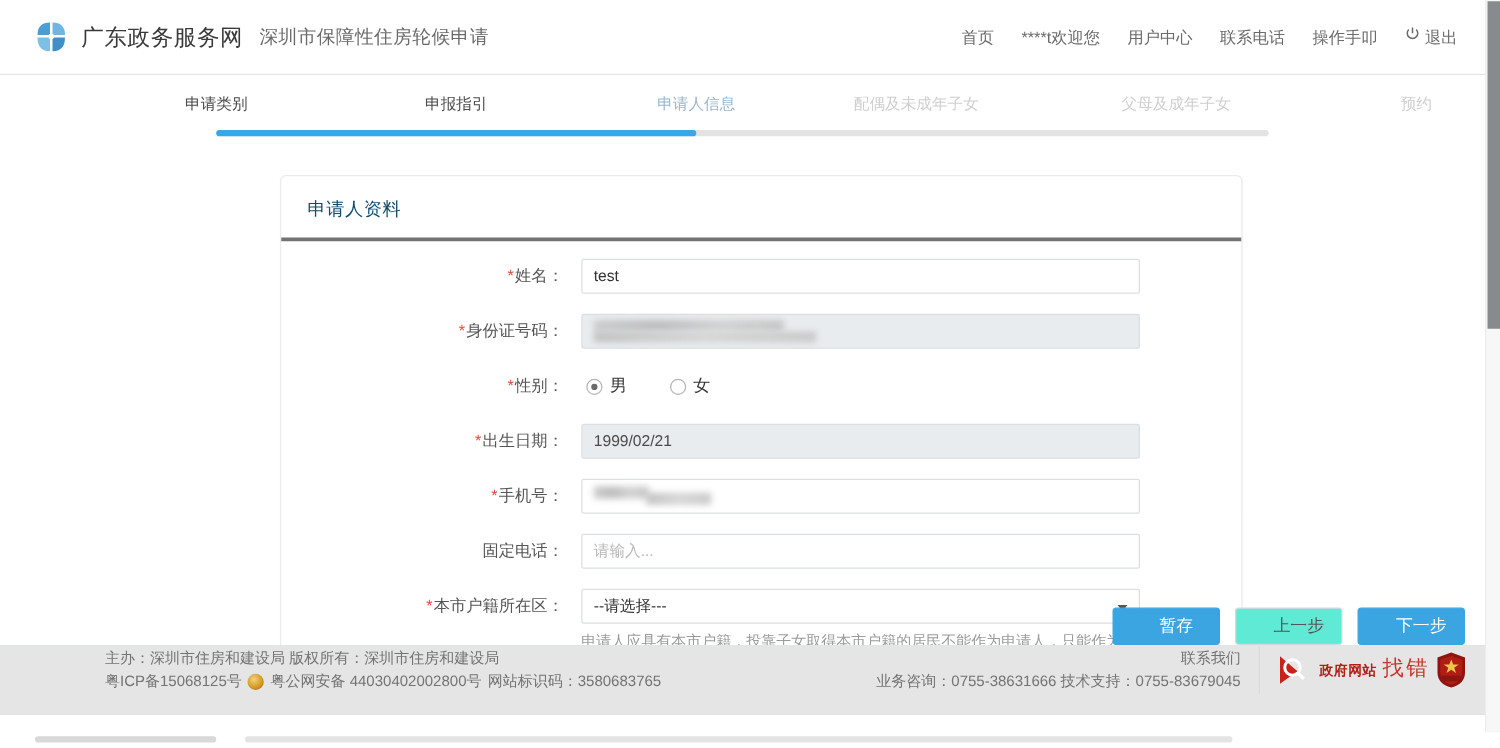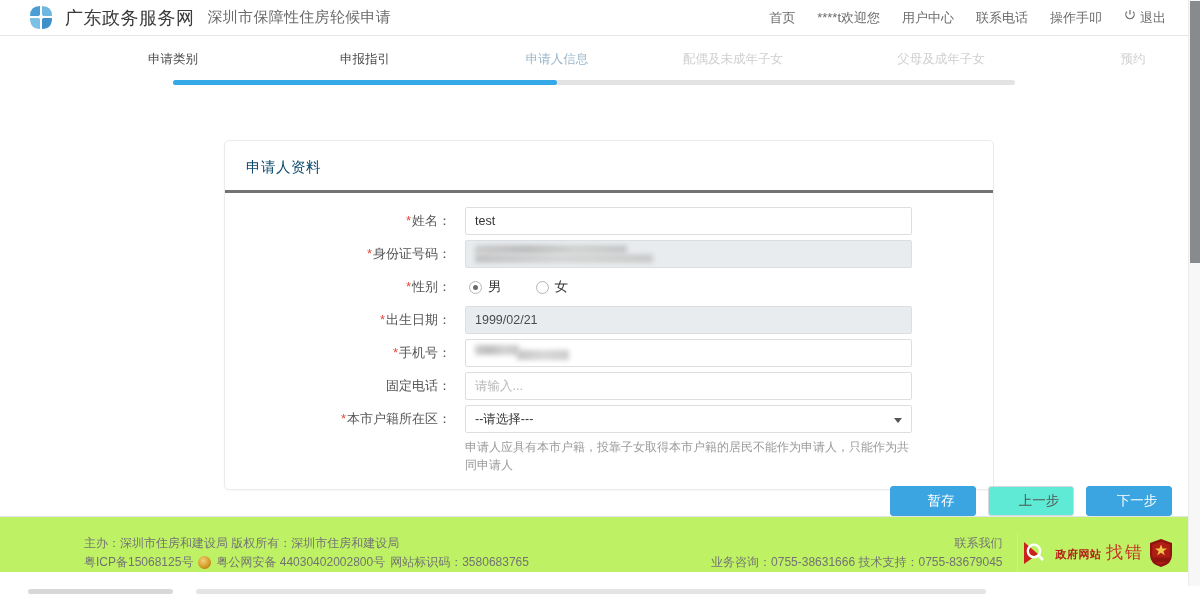--- a/index.html
+++ b/index.html
@@ -19,21 +19,21 @@
     position: absolute;
     left: 0; top: 0;
     width: 1188px; height: 586px;
     background: #ffffff;
     overflow: hidden;
   }
 
   
   .site-header {
     position: relative;
-    height: 36px;
+    height: 60px;
     background: #ffffff;
     border-bottom: 1px solid #e6e6e6;
     display: flex;
     align-items: center;
     padding: 0 14px 0 26px;
   }
   .brand { display: flex; align-items: center; gap: 9px; }
   .brand-logo { width: 30px; height: 30px; position: relative; flex: 0 0 auto; }
   .brand-title {
     font-size: 18px; color: #3a3a3a; letter-spacing: .5px; font-weight: 400;
@@ -117,21 +117,21 @@
     color: #0c4a6e;
     padding: 17px 0 13px 21px;
     border-bottom: 3px solid #737373;
     letter-spacing: .5px;
   }
   .form-body { padding: 14px 26px 4px 0; }
 
   .field-row {
     display: flex;
     align-items: flex-start;
-    margin-bottom: 5px;
+    margin-bottom: 16px;
   }
   .field-label {
     width: 240px;
     flex: 0 0 240px;
     text-align: right;
     padding-right: 14px;
     font-size: 13px;
     color: #555555;
     line-height: 28px;
     white-space: nowrap;
@@ -224,35 +224,35 @@
   }
   .btn-primary { background: #3aa5e0; color: #ffffff; border-color: #3aa5e0; }
   .btn-ghost { background: #5eead4; color: #555555; border-color: #d5d8db; }
 
   
   .site-footer {
     position: absolute;
     left: 0; bottom: 14px;
     width: 1188px;
     height: 56px;
-    background: #bef264;
+    background: #e5e5e5;
     border-top: 1px solid #e3e5e8;
-    display: flex; align-items: flex-end;
+    display: flex; align-items: flex-start;
     padding: 0 14px 0 84px;
   }
   .footer-left { font-size: 12px; color: #737373; line-height: 19px; }
   .footer-left .row2 { display: flex; align-items: center; gap: 5px; }
   .police-badge {
     width: 13px; height: 13px; border-radius: 50%;
     background: radial-gradient(circle at 40% 35%, #f3d27a, #d1971f 60%, #a8441c);
     display: inline-block;
   }
   .footer-right {
     margin-left: auto;
-    display: flex; align-items: center; gap: 4px;
+    display: flex; align-items: center; gap: 14px;
   }
   .contact-block {
     text-align: right;
     font-size: 12px; color: #737373; line-height: 19px;
     padding-right: 14px;
     border-right: 1px solid #d9dbde;
   }
   .gov-badge {
     display: flex; align-items: center; gap: 4px;
   }

